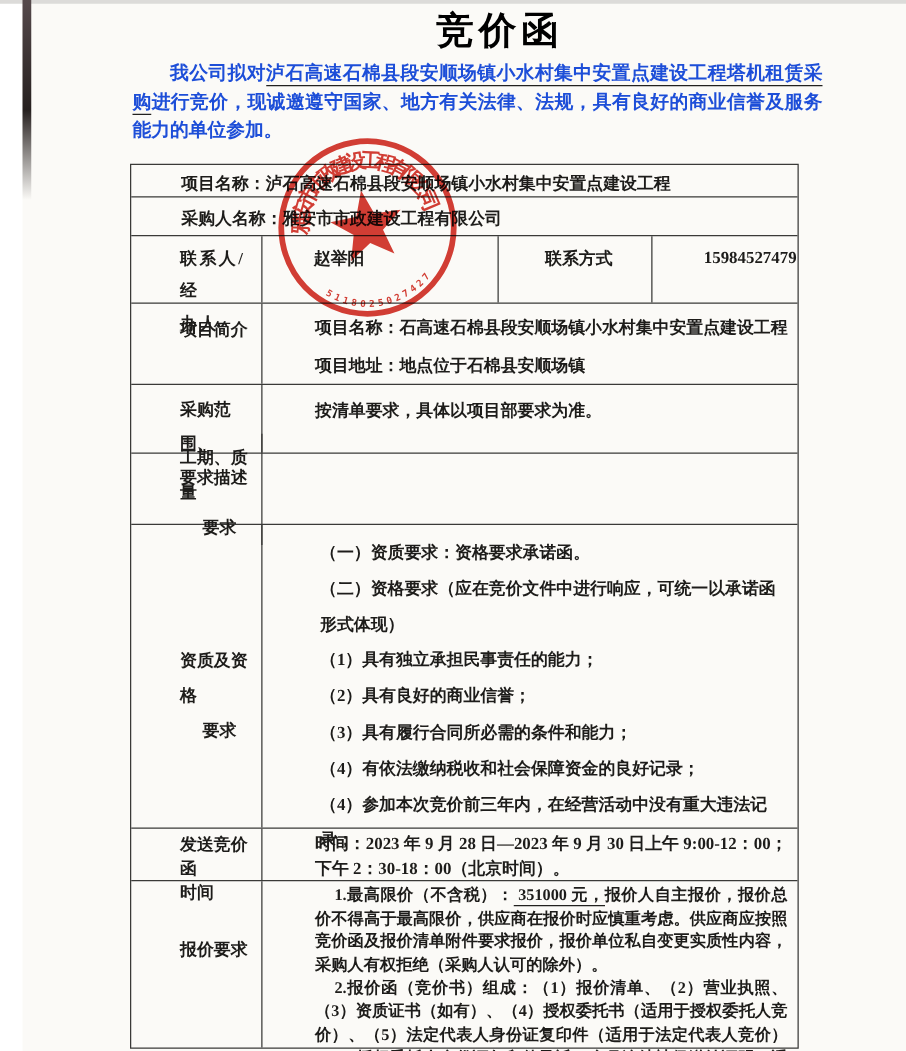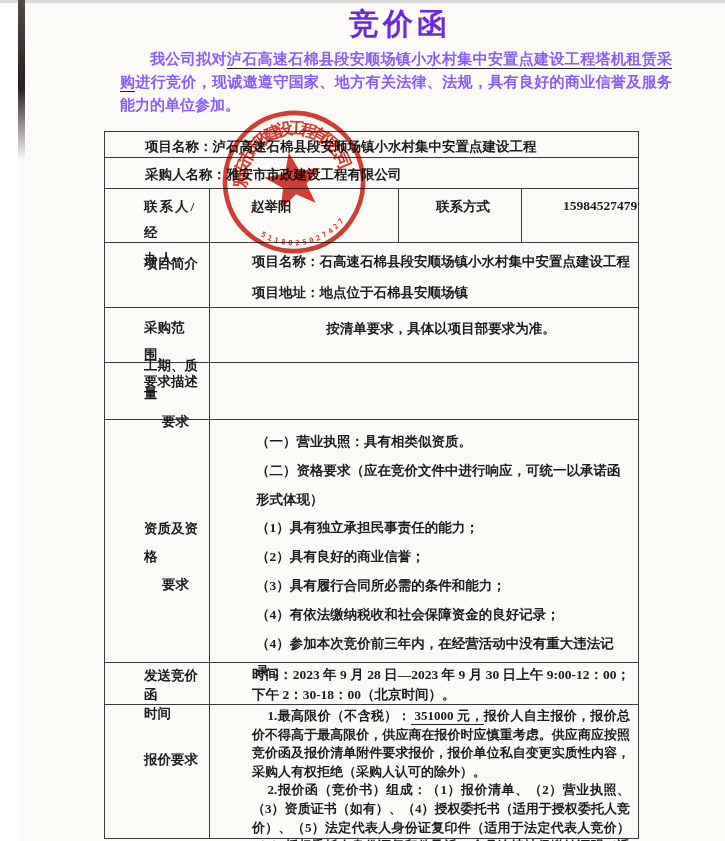--- a/index.html
+++ b/index.html
@@ -12,26 +12,26 @@
   .paper{position:absolute;inset:0;background:#fbfaf7;}
   .edge-left-white{position:absolute;left:0;top:0;width:18px;height:841px;background:#ffffff;}
   .edge-top{position:absolute;left:0;top:0;width:725px;height:3px;background:#dcdbd9;}
   .scan-band{
     position:absolute;left:18px;top:0;width:7px;height:160px;
     background:linear-gradient(to bottom,#55494b 0%,#26201f 55%,rgba(38,32,31,0) 100%);
   }
   .title{
     position:absolute;left:110px;top:4px;width:580px;
     text-align:center;font-size:30px;font-weight:900;letter-spacing:4px;
-    font-family:"Liberation Sans","DejaVu Sans",sans-serif;color:#6d28d9;
+    font-family:"Liberation Sans","DejaVu Sans",sans-serif;color:#000000;
   }
   .intro{
-    position:absolute;left:120px;top:48px;width:552px;
+    position:absolute;left:106px;top:48px;width:552px;
     font-size:15px;line-height:23px;font-weight:600;
-    text-align:justify;text-indent:2em;color:#8b5cf6;
+    text-align:justify;text-indent:2em;color:#1d4ed8;
   }
   .u{border-bottom:1.5px solid #22211f;padding-bottom:1px;}
   .u2{border-bottom:1.5px solid #22211f;padding-bottom:1px;font-weight:700;}
 
   .bid-table{
     position:absolute;left:104px;top:131px;width:533px;
     border:1.4px solid #3a3a38;background:transparent;
     font-size:13.5px;color:#1d1c1a;
   }
   .tr{display:flex;border-bottom:1.2px solid #3a3a38;box-sizing:border-box;}
@@ -50,21 +50,21 @@
   .r3{height:54px;}
   .r3 .lab-col{line-height:26px;padding-top:5px;letter-spacing:2px;}
   .r3 .c-name{width:157px;flex:0 0 157px;border-right:1.2px solid #3a3a38;padding:9px 4px 0 9px;font-weight:600;}
   .r3 .c-plabel{width:91px;flex:0 0 91px;border-right:1.2px solid #3a3a38;padding:9px 2px 0 5px;font-weight:700;}
   .r3 .c-phone{flex:1 1 auto;padding:9px 4px 0 9px;font-weight:600;font-family:"Liberation Serif",serif;}
   .r4{height:65px;justify-content:space-between;}
   .r4 .content-col{line-height:31px;padding-top:3px;}
   .r4 .lab-col{padding-top:8px;}
   .r5{height:55px;}
   .r5 .lab-col{line-height:27px;padding-top:6px;}
-  .r5 .content-col{padding-top:12px;text-align:center;}
+  .r5 .content-col{padding-top:12px;}
   .r6{height:57px;align-items:center;}
   .r6 .lab-col{line-height:28px;padding-top:5px;}
   .r6 .content-col{line-height:27px;padding-top:6px;}
   .r7{height:243px;}
   .r7 .lab-col{padding-top:95px;line-height:28px;}
   .r7 .content-col{line-height:28.8px;padding-top:8px;padding-left:14px;}
   .r8{height:42px;}
   .r8 .lab-col{line-height:19px;padding-top:3px;}
   .r8 .content-col{line-height:19.5px;padding-top:2px;text-align:justify;font-weight:700;}
   .r9{height:133px;}
@@ -131,21 +131,21 @@
       <div class="lab-center2">要求</div>
     </div>
   </div>
 
   <div class="tr r7">
     <div class="cell lab-col">
       <div>资质及资格</div>
       <div class="lab-center2">要求</div>
     </div>
     <div class="cell content-col">
-      <div>（一）营业执照：具有相类似资质。</div>
+      <div>（一）资质要求：资格要求承诺函。</div>
       <div>（二）资格要求（应在竞价文件中进行响应，可统一以承诺函形式体现）</div>
       <div>（1）具有独立承担民事责任的能力；</div>
       <div>（2）具有良好的商业信誉；</div>
       <div>（3）具有履行合同所必需的条件和能力；</div>
       <div>（4）有依法缴纳税收和社会保障资金的良好记录；</div>
       <div>（4）参加本次竞价前三年内，在经营活动中没有重大违法记录；</div>
     </div>
   </div>
 
   <div class="tr r8">

